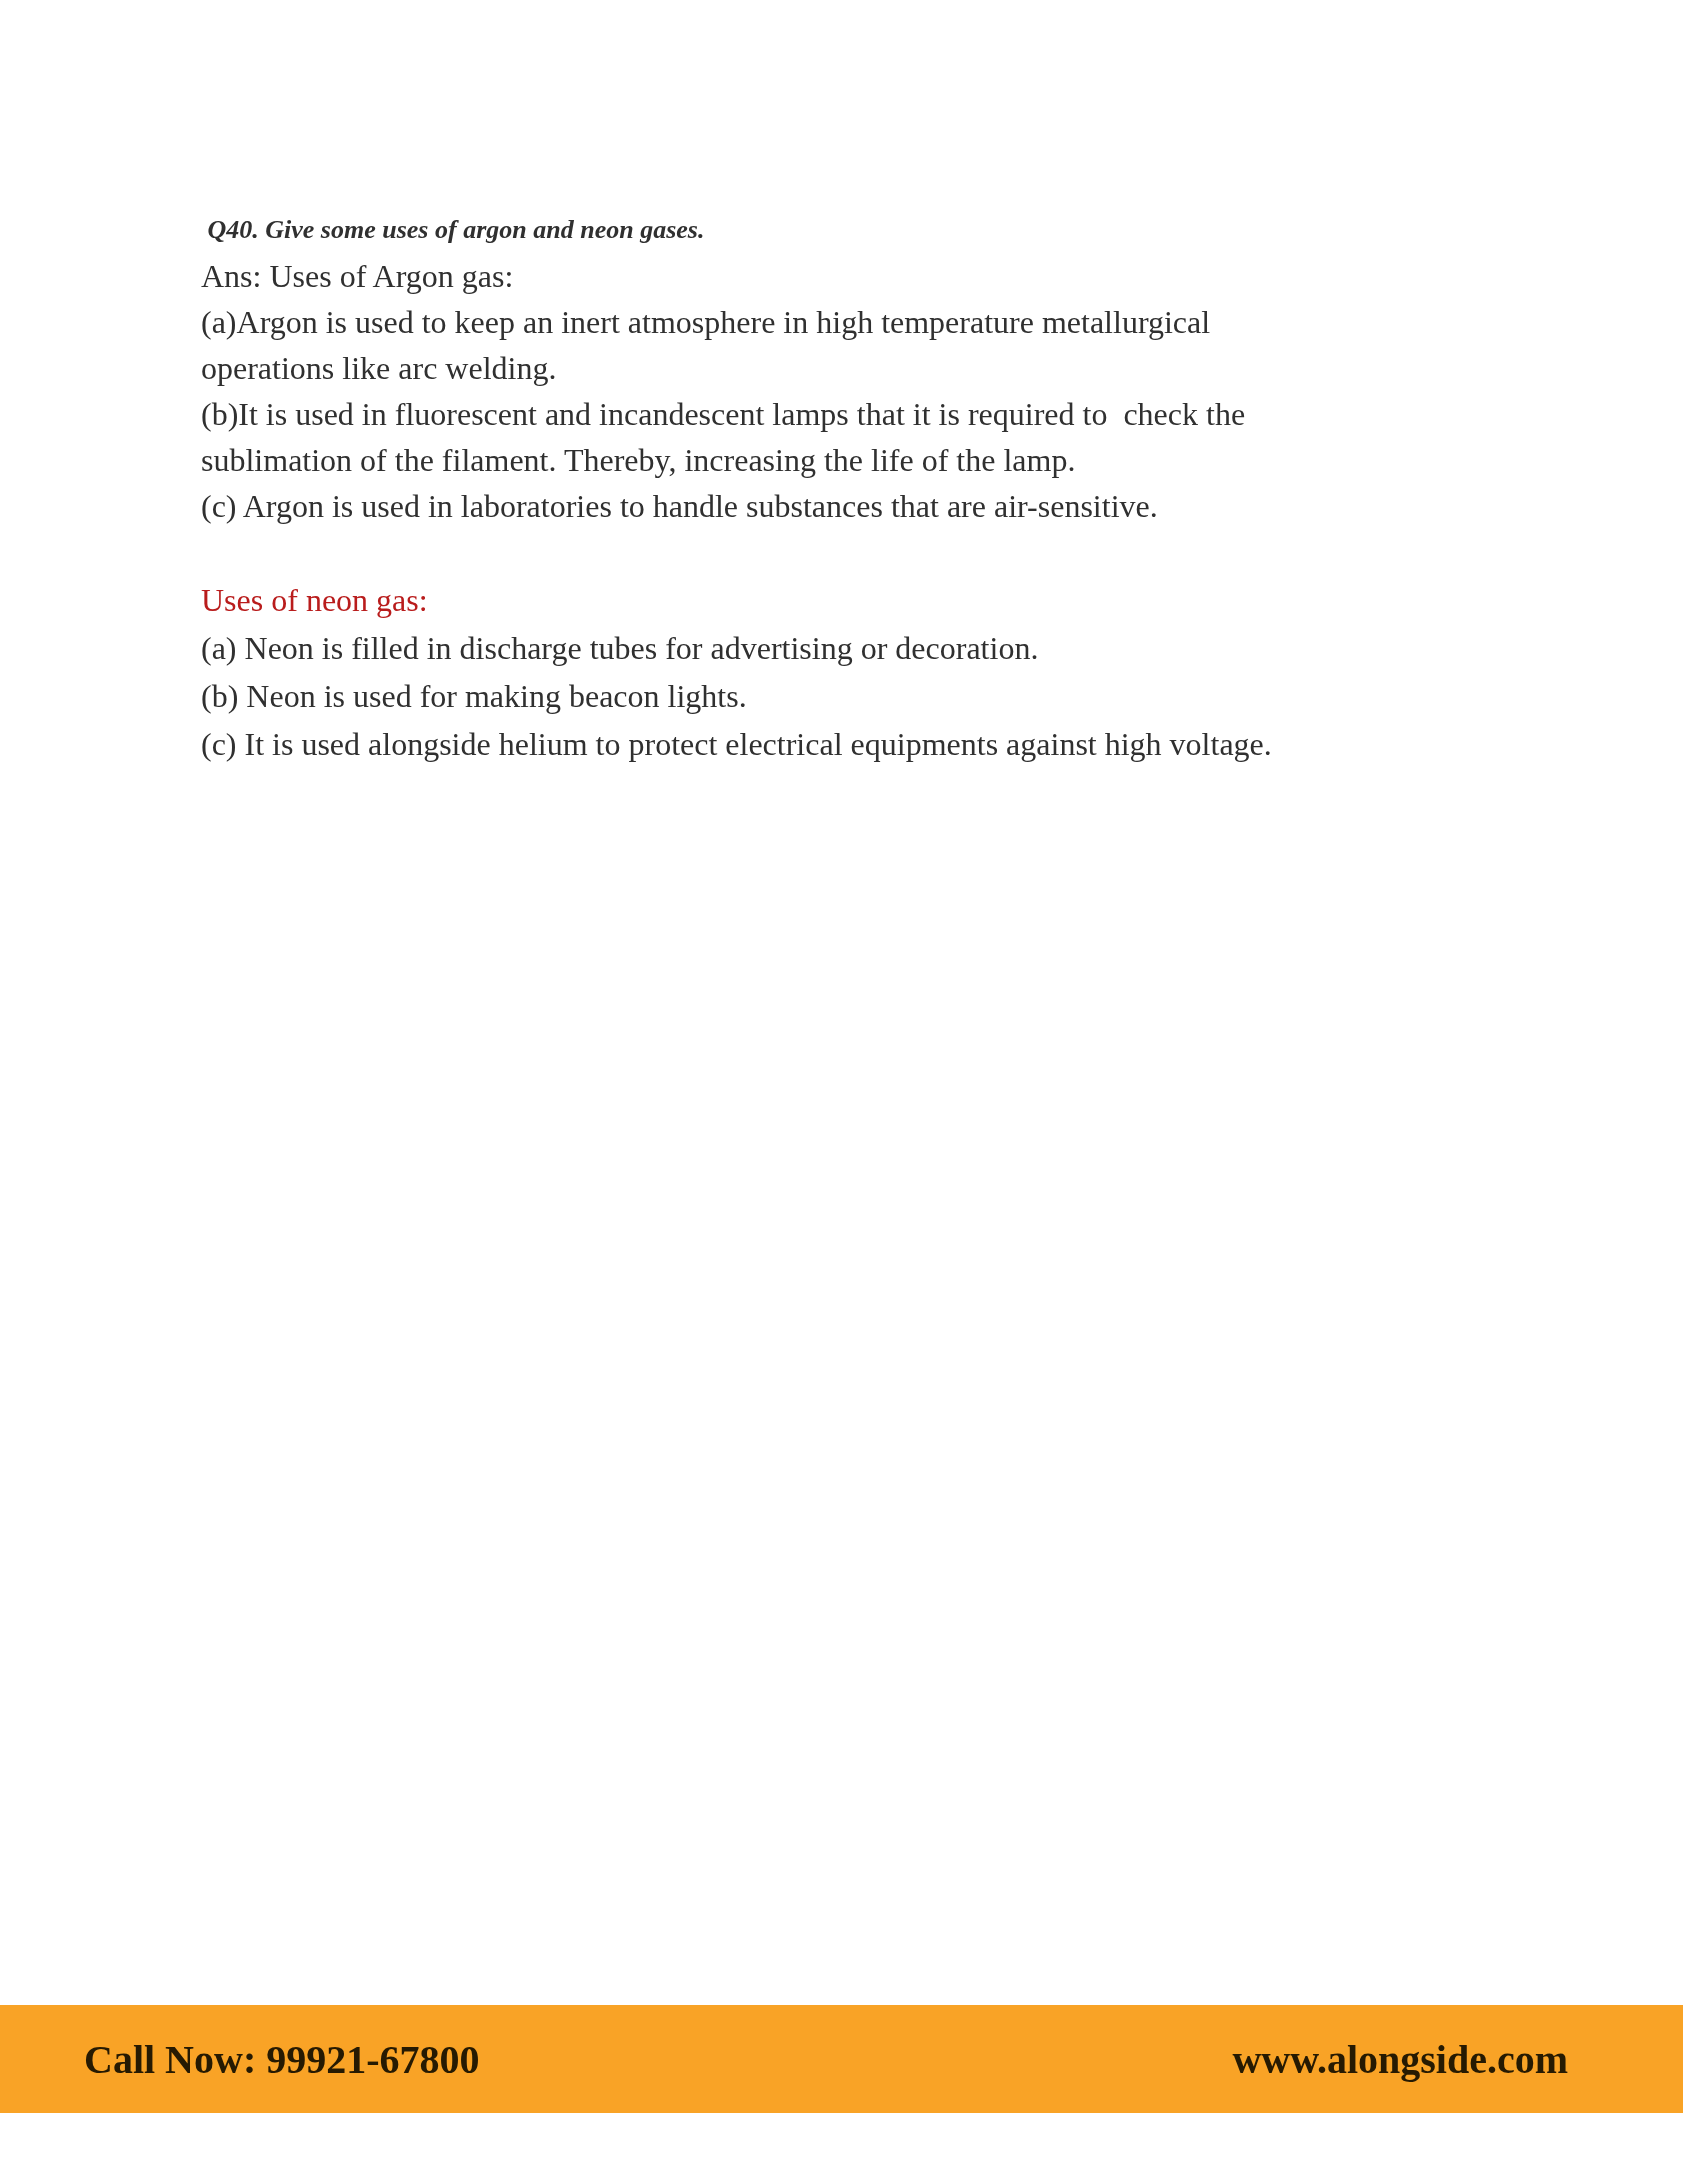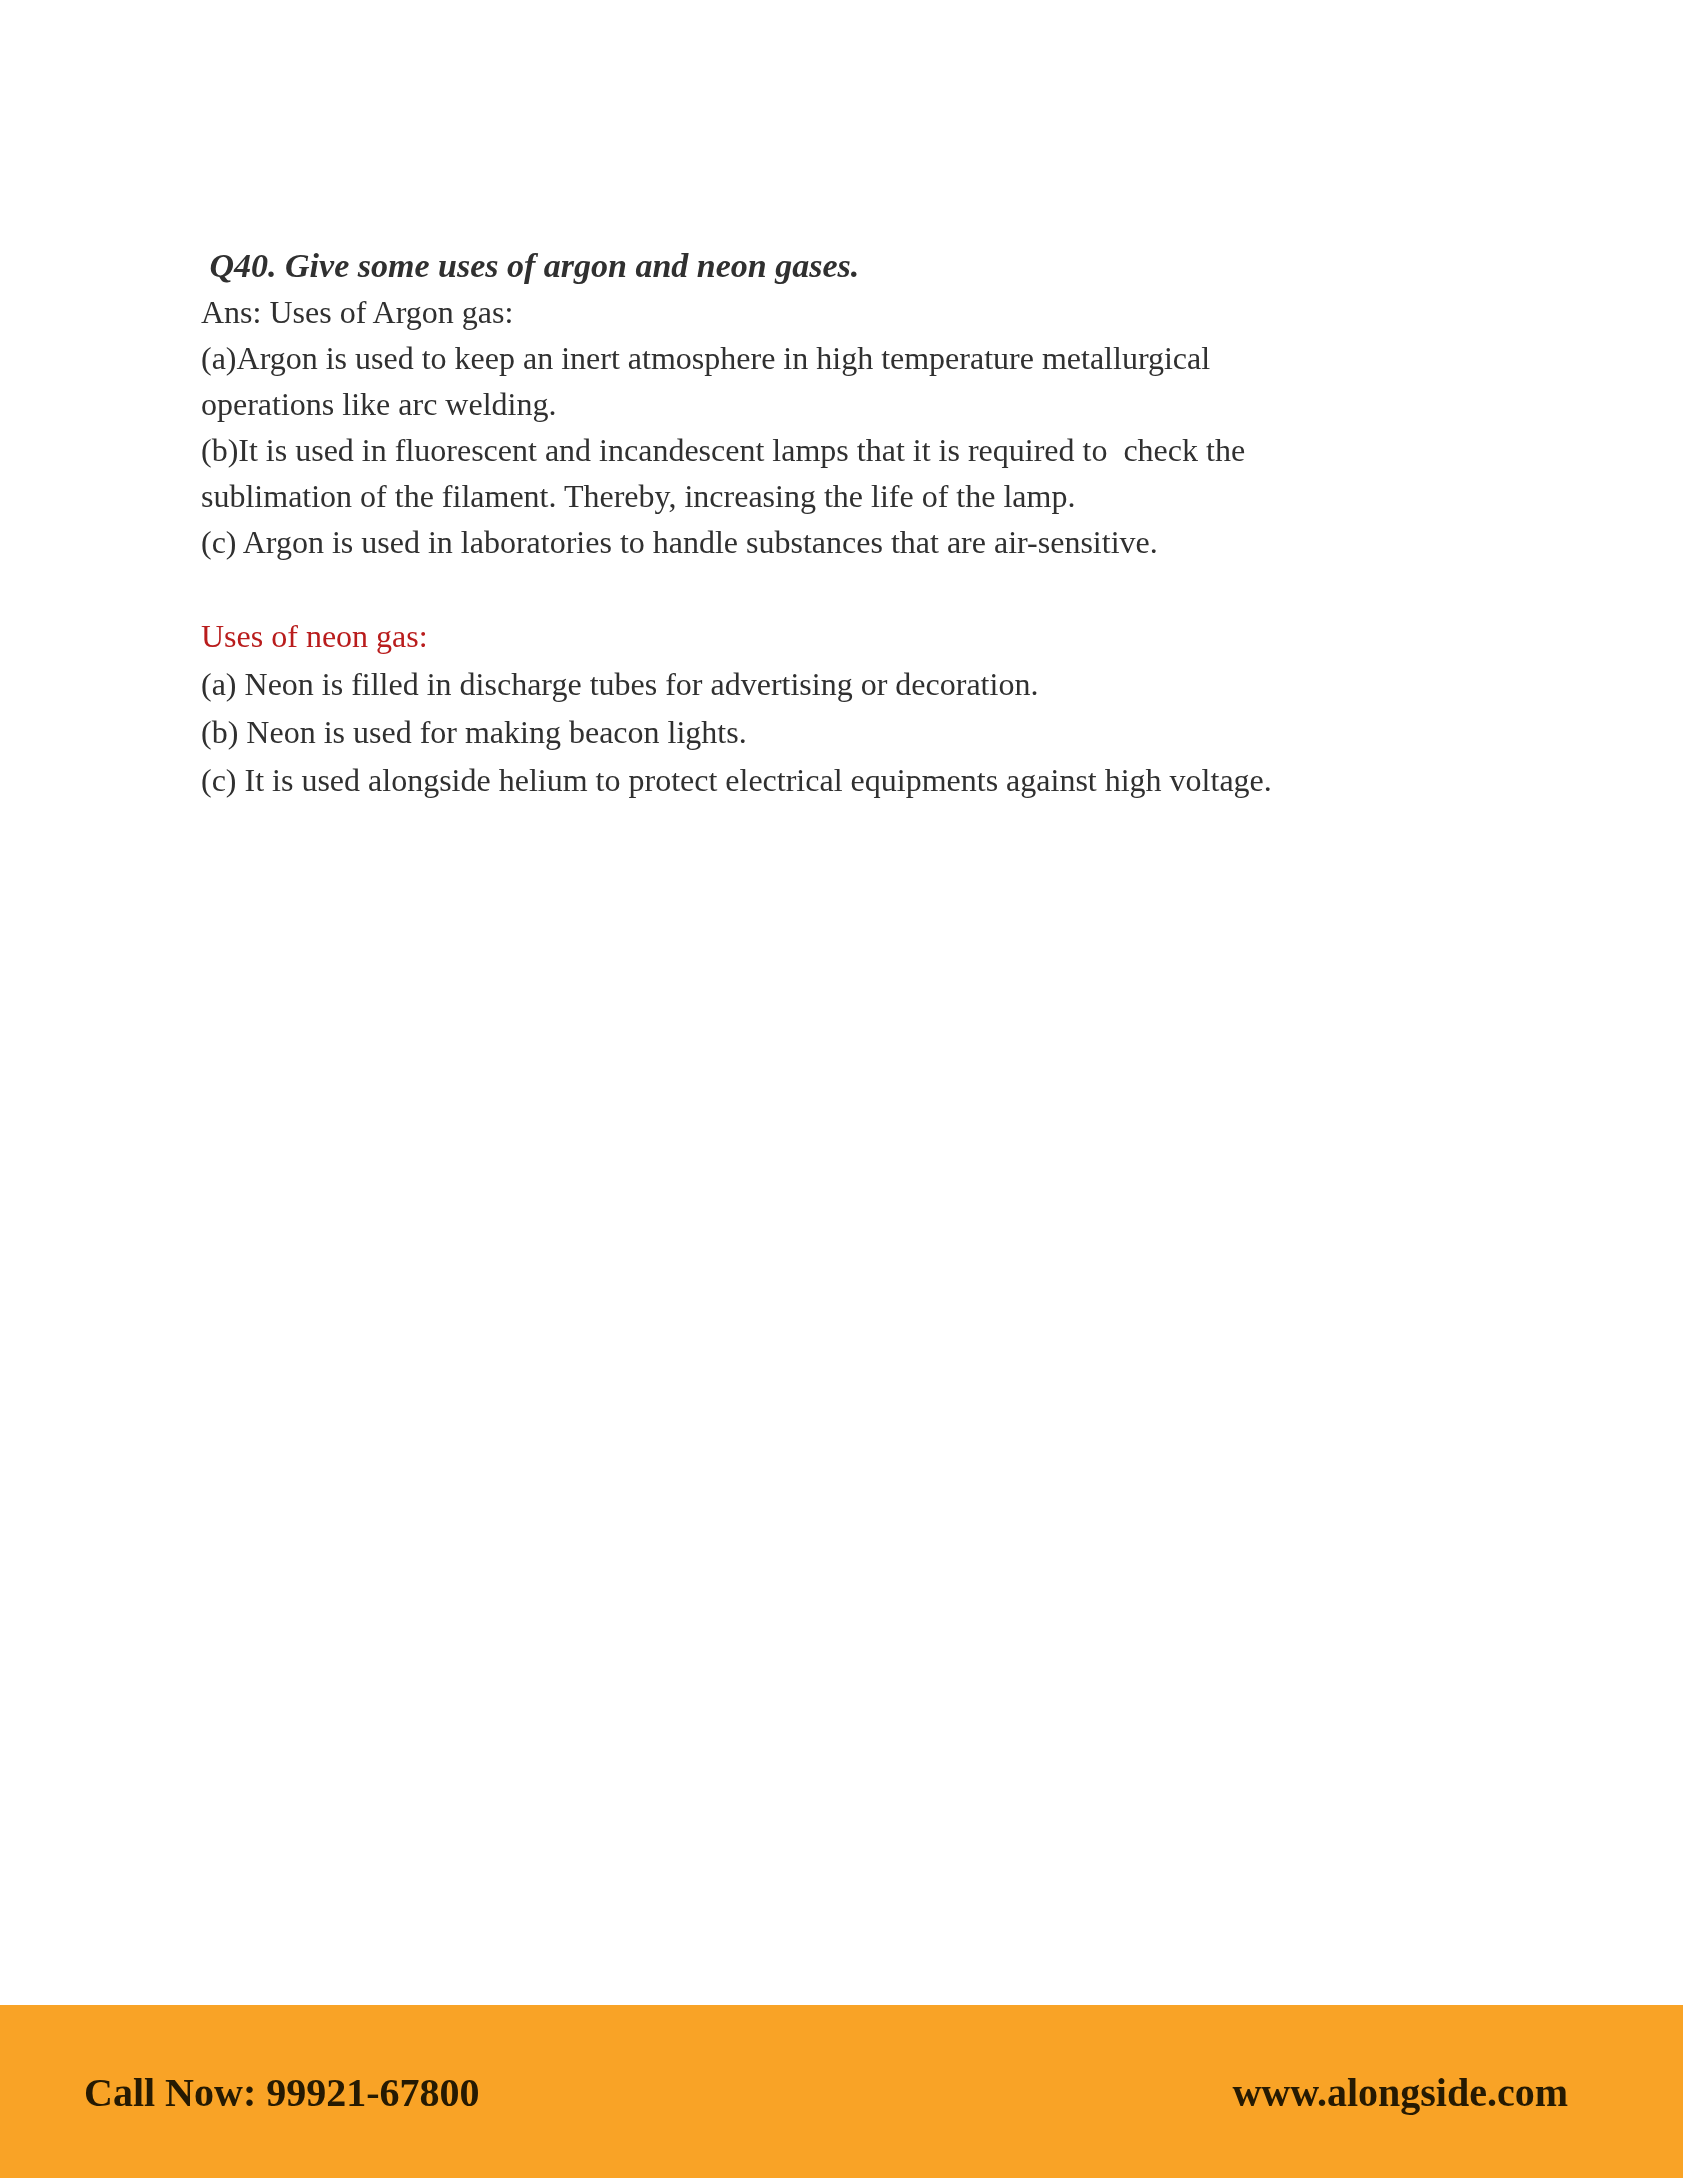--- a/index.html
+++ b/index.html
@@ -22,37 +22,36 @@
     width: 1346px;
   }
   .line {
     font-family: "Liberation Serif", serif;
     font-size: 32px;
     line-height: 46px;
     color: #303030;
     white-space: pre;
   }
   .q-heading {
-    font-size: 34px;
+    font-size: 26px;
     font-weight: bold;
     font-style: italic;
-    margin-top: 36px;
   }
   .para-neon {
     margin-top: 47px;
   }
   .para-neon .line {
     line-height: 48px;
   }
   .footer-bar {
     position: absolute;
     left: 0;
     top: 2005px;
     width: 1683px;
-    height: 174px;
+    height: 108px;
     background: #F9A326;
     display: flex;
     align-items: center;
     justify-content: space-between;
     box-sizing: border-box;
     padding: 0 115px 0 84px;
   }
   .footer-text {
     font-family: "Liberation Serif", serif;
     font-weight: bold;

